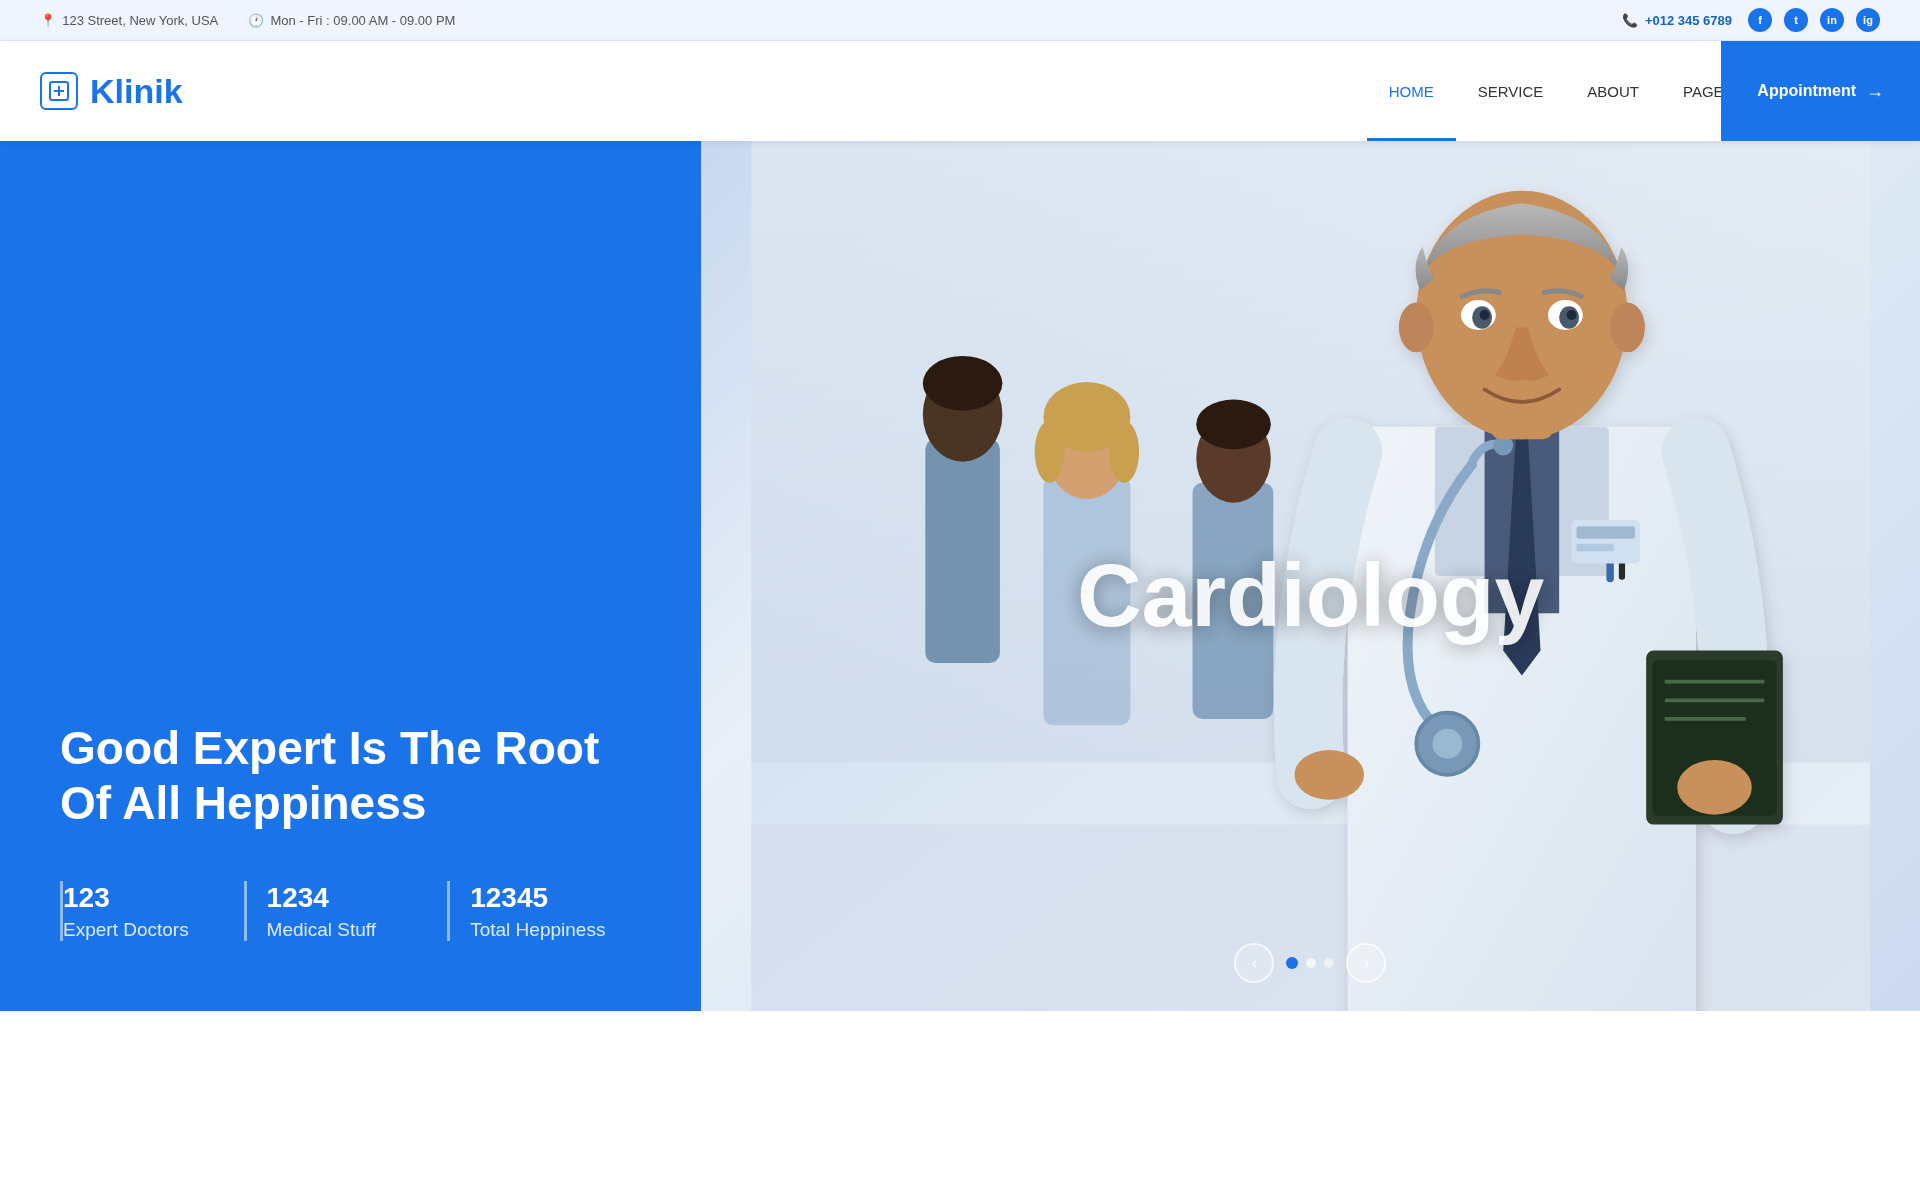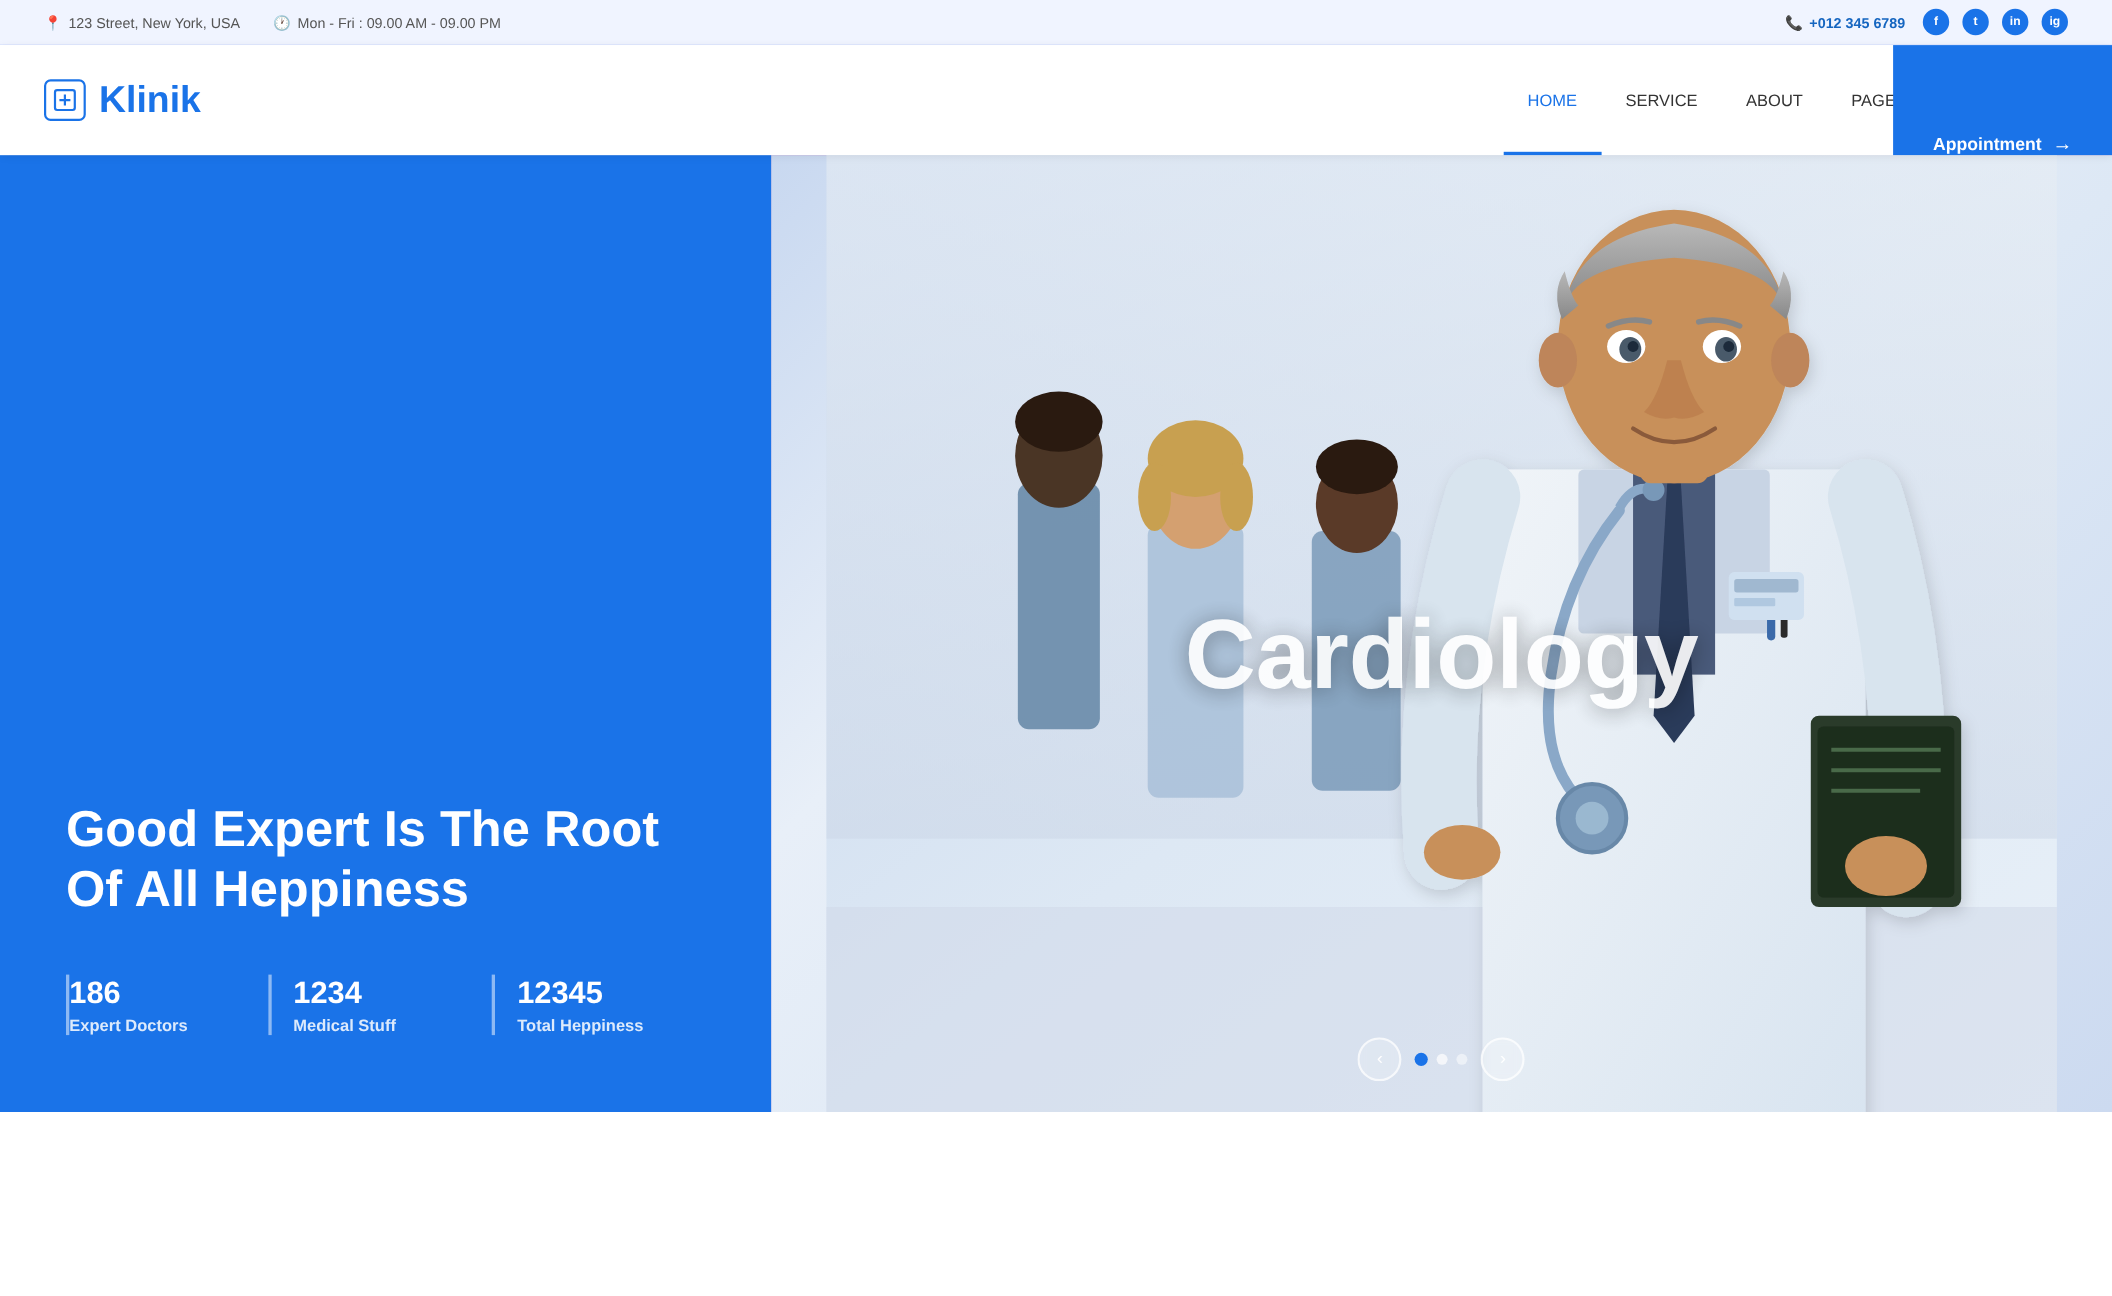--- a/index.html
+++ b/index.html
@@ -84,21 +84,21 @@
       height: 3px;
       background: #1a73e8;
     }
     .nav-item .chevron { font-size: 10px; margin-left: 4px; }
     .appointment-btn {
       background: #1a73e8;
       color: white;
       padding: 0 36px;
       height: 100px;
       display: flex;
-      align-items: flex-end;
+      align-items: center;
       gap: 10px;
       font-size: 16px;
       font-weight: 600;
       cursor: pointer;
       text-decoration: none;
       white-space: nowrap;
       transition: background 0.2s;
       position: absolute;
       right: 0;
       top: 0;
@@ -143,24 +143,23 @@
     }
     .stat-item:first-child { padding-left: 0; }
     .stat-number {
       font-size: 28px;
       font-weight: 800;
       color: white;
       display: block;
       line-height: 1.2;
     }
     .stat-label {
-      font-size: 15px;
+      font-size: 19px;
       color: rgba(255,255,255,0.85);
       margin-top: 4px;
-      font-weight: bold;
     }
 
     
     .hero-right {
       flex: 1;
       position: relative;
       background: #a21caf;
       overflow: hidden;
     }
     .hero-image-bg {
@@ -275,21 +274,21 @@
     <span class="arrow">→</span>
   </a>
 </header>
 
 <section class="hero">
 
   <div class="hero-left">
     <h1 class="hero-title">Good Expert Is The Root Of All Heppiness</h1>
     <div class="hero-stats">
       <div class="stat-item">
-        <span class="stat-number">186</span>
+        <span class="stat-number">123</span>
         <div class="stat-label">Expert Doctors</div>
       </div>
       <div class="stat-item">
         <span class="stat-number">1234</span>
         <div class="stat-label">Medical Stuff</div>
       </div>
       <div class="stat-item">
         <span class="stat-number">12345</span>
         <div class="stat-label">Total Heppiness</div>
       </div>

